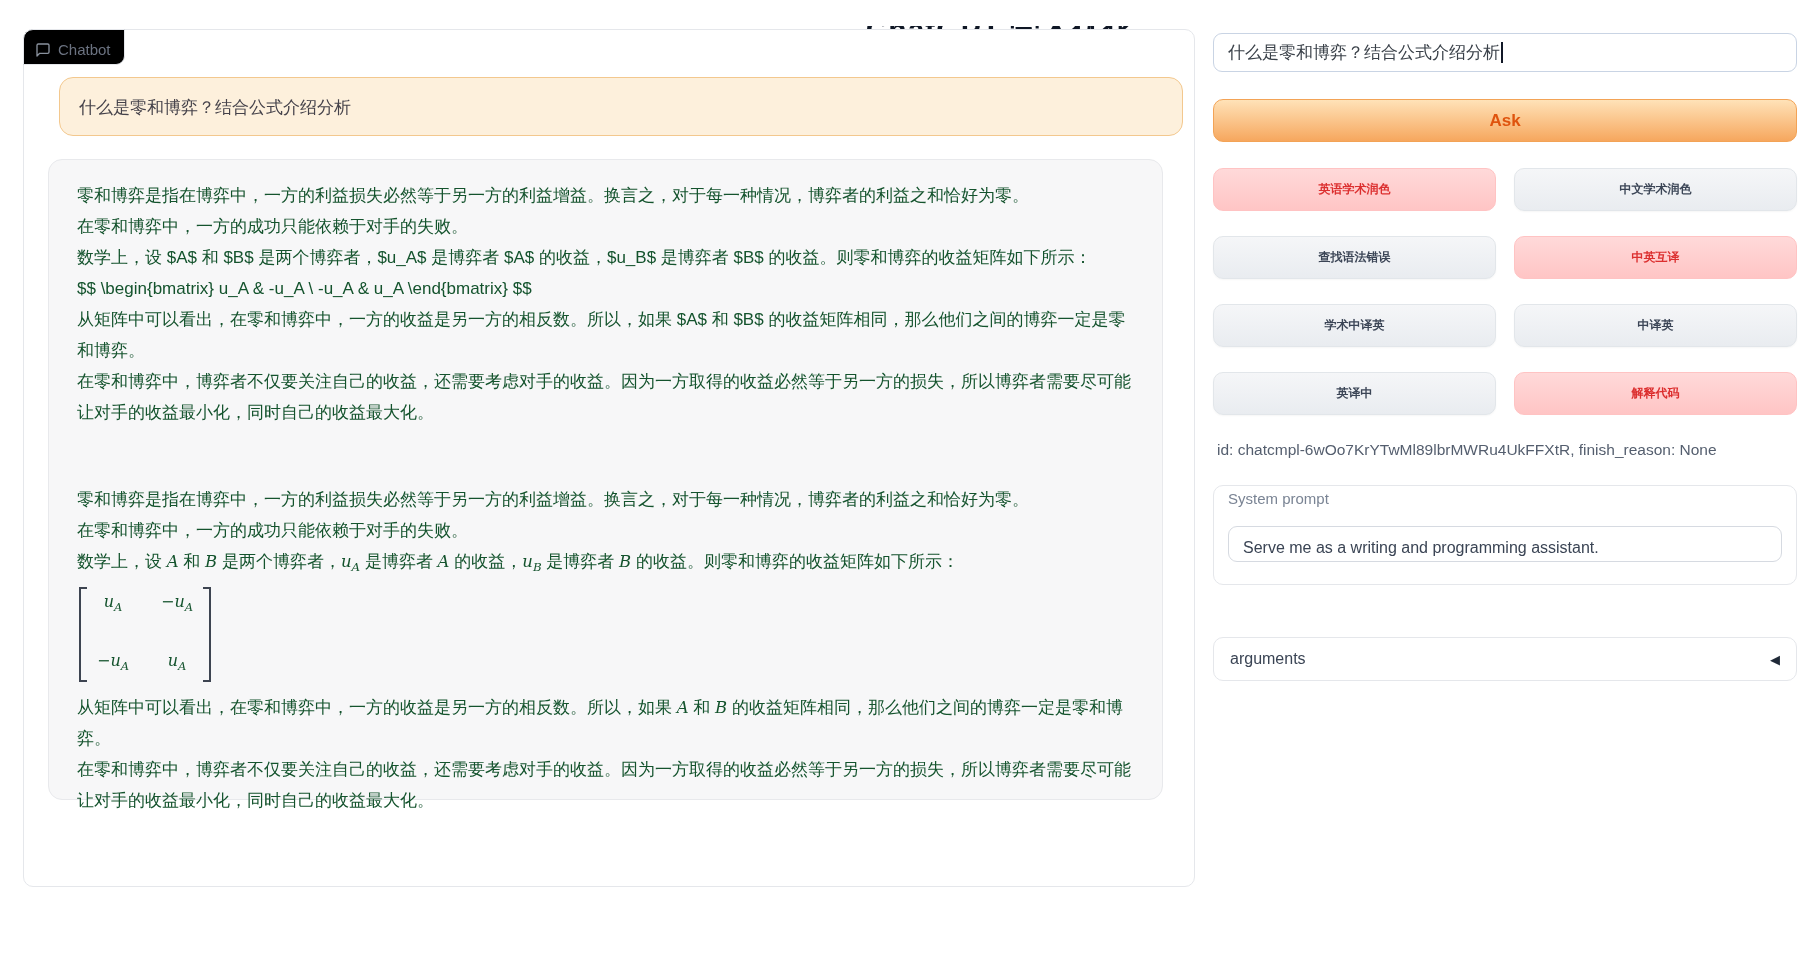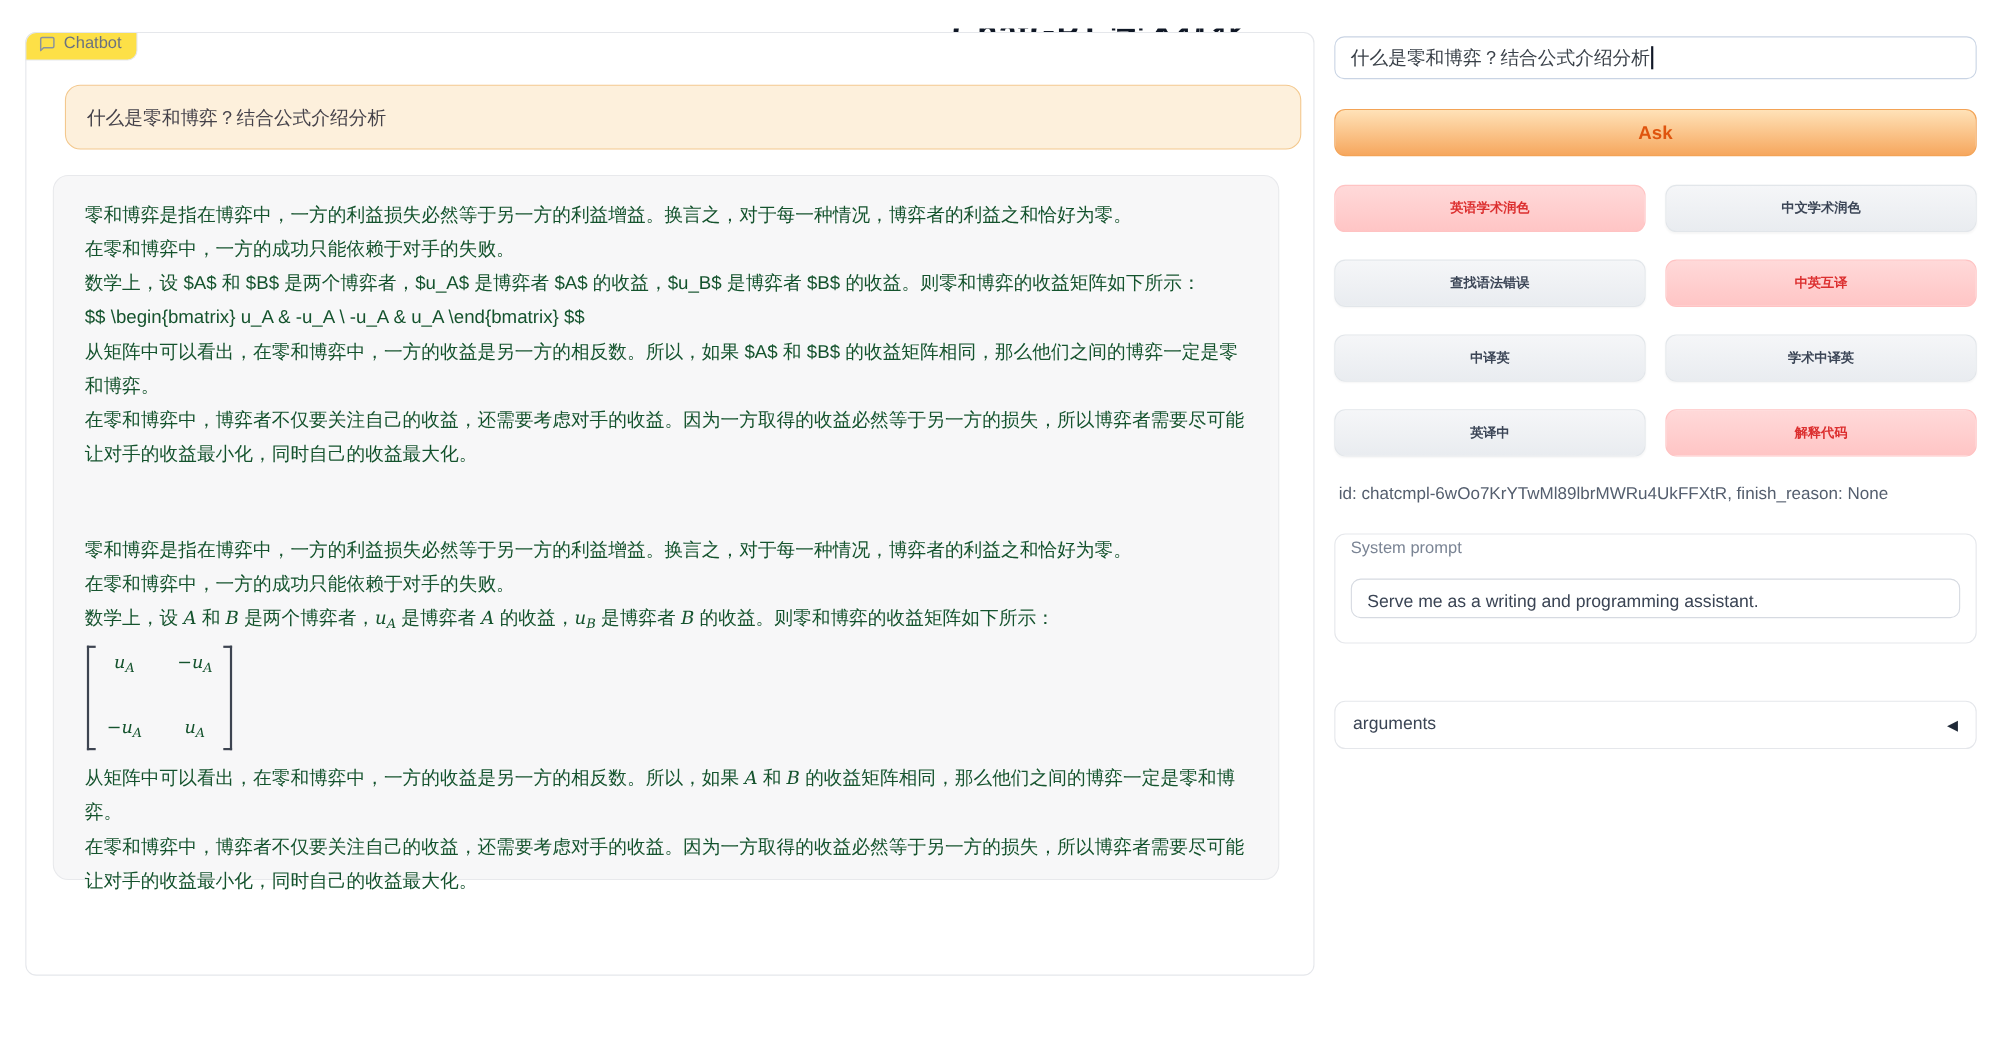--- a/index.html
+++ b/index.html
@@ -9,23 +9,23 @@
   
   .clipped-title-wrap { position:absolute; left:850px; top:0; width:300px; height:9px;
                         overflow:hidden; text-align:center;margin-top:26px; }
   .clipped-title-wrap span { display:inline-block; margin-top:-30px; font-size:30px;
                              font-weight:700; color:#0f1725; letter-spacing:1px; }
 
   
   .chat-panel { position:absolute; left:23px; top:29px; width:1172px; height:858px;
                 background:#ffffff; border:1px solid #e5e7eb; border-radius:10px; }
   .chat-label { position:absolute; top:-1px; left:-1px; display:flex; align-items:center;
-                gap:7px; background:#fde047; border:1px solid #e5e7eb;
+                gap:7px; background:#000000; border:1px solid #e5e7eb;
                 border-top-left-radius:10px; border-bottom-right-radius:9px;
-                padding:1px 13px 6px 11px; color:#6b7280; font-size:15px; }
+                padding:11px 13px 6px 11px; color:#6b7280; font-size:15px; }
   .chat-label svg { display:block; }
 
   .msg-user { position:absolute; left:35px; top:47px; width:1124px; height:59px;
               background:#fdf0dc; border:1px solid #f3c88e; border-radius:14px;
               padding:16px 19px; font-size:17px; color:#45424a; line-height:1.6; }
 
   .msg-bot { position:absolute; left:24px; top:129px; width:1115px; height:641px;
              background:#f7f7f8; border:1px solid #e8e9ec; border-radius:14px;
              padding:20px 28px; font-size:17px; color:#14532d; }
   .bot-para1 { white-space:pre-wrap; line-height:31px; }
@@ -135,22 +135,22 @@
     <span class="caret"></span>
   </div>
 
   <button class="ask-btn">Ask</button>
 
   <div class="qa-grid" id="qa-grid">
       <button class="qa-btn qa-highlight">英语学术润色</button>
       <button class="qa-btn qa-default">中文学术润色</button>
       <button class="qa-btn qa-default">查找语法错误</button>
       <button class="qa-btn qa-highlight">中英互译</button>
+      <button class="qa-btn qa-default">学术中译英</button>
       <button class="qa-btn qa-default">中译英</button>
-      <button class="qa-btn qa-default">学术中译英</button>
       <button class="qa-btn qa-default">英译中</button>
       <button class="qa-btn qa-highlight">解释代码</button>
     </div>
 
   <div class="status-line">id: chatcmpl-6wOo7KrYTwMl89lbrMWRu4UkFFXtR, finish_reason: None</div>
 
   <div class="sys-card">
     <div class="sys-label">System prompt</div>
     <div class="sys-box">
       <span>Serve me as a writing and programming assistant.</span>

